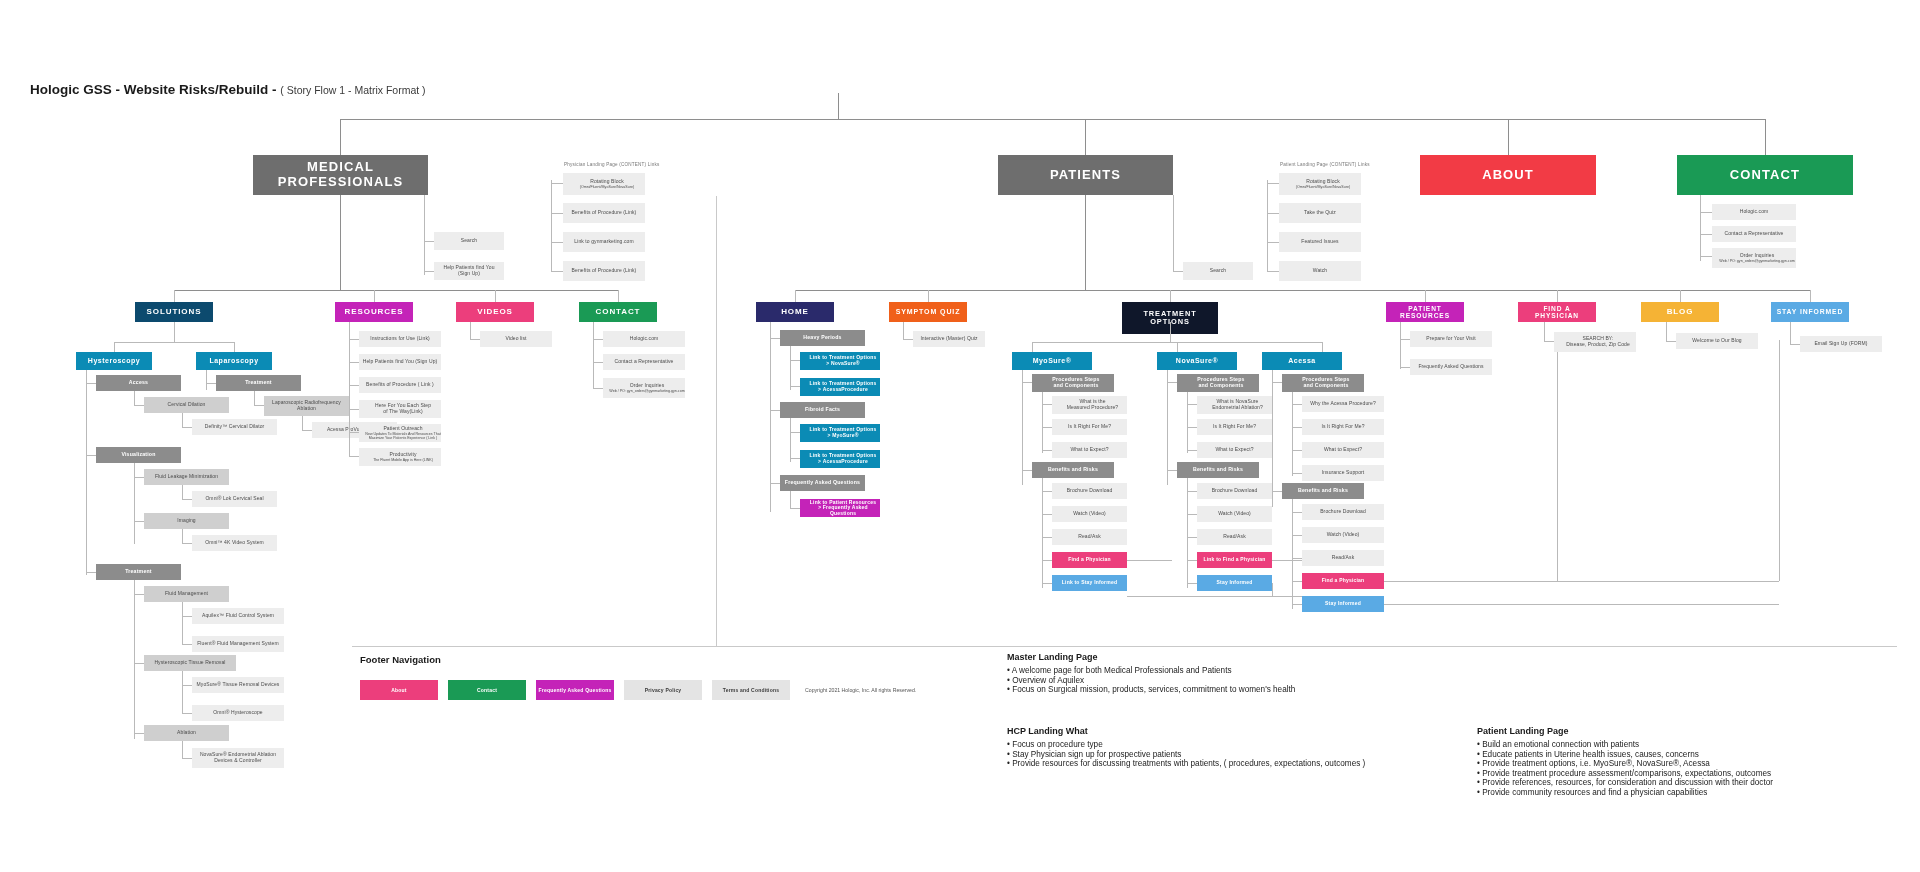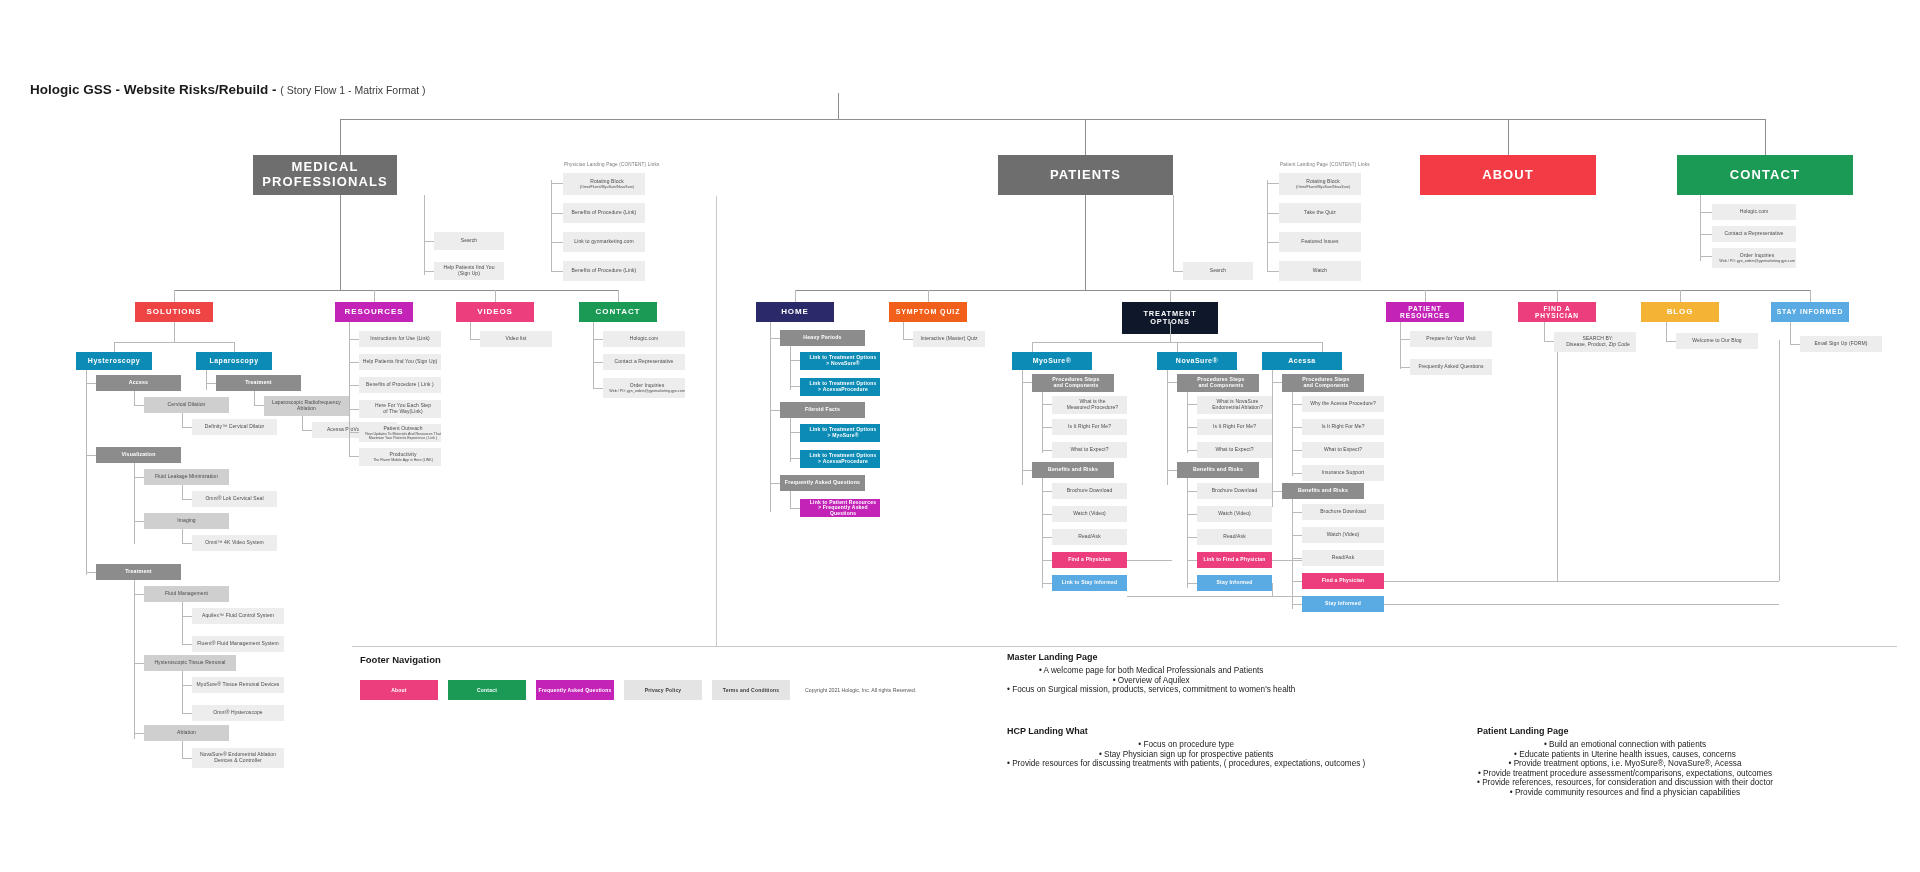--- a/index.html
+++ b/index.html
@@ -58,21 +58,21 @@
   }
   #title .sub{font-weight:normal;font-size:10.5px;color:#3a3a3a;}
 
   
   .caption{position:absolute;font-size:4.6px;color:#777;white-space:nowrap;letter-spacing:.2px;}
 
   
   .foot-title{position:absolute;font-size:9.5px;font-weight:bold;color:#1a1a1a;}
   .foot-h{position:absolute;font-size:9px;font-weight:bold;color:#1a1a1a;}
   .foot-list{position:absolute;font-size:8.2px;color:#222;line-height:1.16;}
-  .foot-list div{white-space:nowrap;text-align:center;}
+  .foot-list div{white-space:nowrap;}
   .copyright{position:absolute;font-size:5.2px;color:#555;white-space:nowrap;}
   .fbtn{
     position:absolute;box-sizing:border-box;display:flex;align-items:center;justify-content:center;
     font-size:5px;font-weight:bold;text-align:center;color:#fff;letter-spacing:.2px;
   }
   .fbtn.grey{background:#e4e4e4;color:#3b3b3b;font-weight:bold;}
   .sep{position:absolute;background:#c9c9c9;}
   .sub2{font-size:3.6px;font-weight:normal;display:block;letter-spacing:0;}
 </style>
 </head>
@@ -85,21 +85,21 @@
   </div>
 
   <div class="ln v dark" style="left:838px;top:93px;height:26px;"></div>
   <div class="ln h dark" style="left:340px;top:119px;width:1425px;"></div>
   <div class="ln v dark" style="left:340px;top:119px;height:36px;"></div>
   <div class="ln v dark" style="left:1085px;top:119px;height:36px;"></div>
   <div class="ln v dark" style="left:1508px;top:119px;height:36px;"></div>
   <div class="ln v dark" style="left:1765px;top:119px;height:36px;"></div>
 
 
-  <div class="node lvl-section" style="left:253px;top:155px;width:144px;height:40px;">
+  <div class="node lvl-section" style="left:253px;top:155px;width:175px;height:40px;">
     <span>MEDICAL PROFESSIONALS</span>
   </div>
 
   <div class="node lvl-section" style="left:998px;top:155px;width:175px;height:40px;">
     <span>PATIENTS</span>
   </div>
 
   <div class="node lvl-section" style="left:1420px;top:155px;width:176px;height:40px;background:#f23b45;">
     <span>ABOUT</span>
   </div>
@@ -186,21 +186,21 @@
       </span>
   </div>
 
   <div class="ln v dark" style="left:340px;top:195px;height:95px;"></div>
   <div class="ln h dark" style="left:174px;top:290px;width:444px;"></div>
   <div class="ln v" style="left:174px;top:290px;height:15px;"></div>
   <div class="ln v" style="left:374px;top:290px;height:15px;"></div>
   <div class="ln v" style="left:495px;top:290px;height:15px;"></div>
   <div class="ln v" style="left:618px;top:290px;height:15px;"></div>
 
-  <div class="node lvl-cat" style="left:135px;top:302px;width:78px;height:20px;background:#ef4444;">
+  <div class="node lvl-cat" style="left:135px;top:302px;width:78px;height:20px;background:#0c4a6e;">
     <span>SOLUTIONS</span>
   </div>
   <div class="node lvl-cat" style="left:335px;top:302px;width:78px;height:20px;background:#c423b8;">
     <span>RESOURCES</span>
   </div>
   <div class="node lvl-cat" style="left:456px;top:302px;width:78px;height:20px;background:#ec3e7c;">
     <span>VIDEOS</span>
   </div>
   <div class="node lvl-cat" style="left:579px;top:302px;width:78px;height:20px;background:#1a9a55;">
     <span>CONTACT</span>

